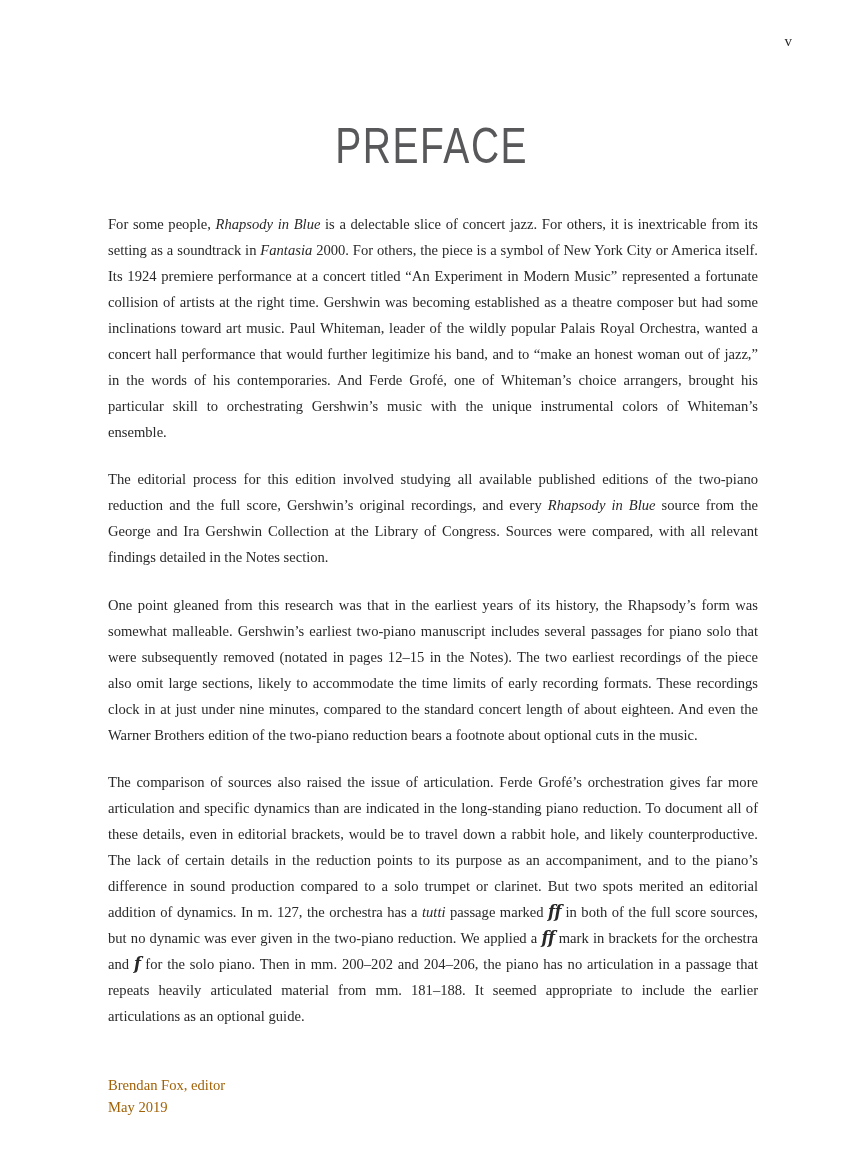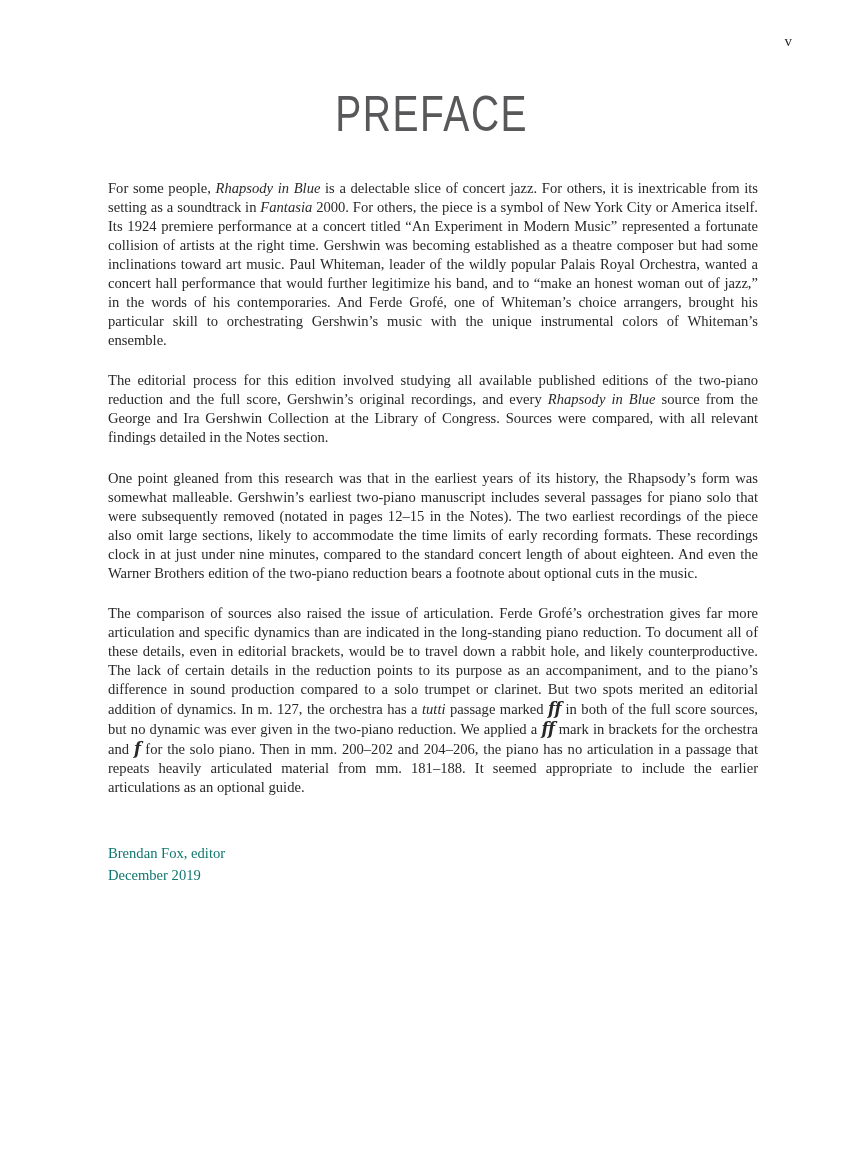--- a/index.html
+++ b/index.html
@@ -18,63 +18,63 @@
   }
   .page-number {
     position: absolute;
     top: 33px;
     right: 72px;
     font-size: 15px;
     font-family: "Liberation Serif", serif;
     color: #2b2b2b;
   }
   .title-wrap {
-    padding-top: 88px;
+    padding-top: 120px;
     text-align: center;
   }
   .title {
     display: inline-block;
     margin: 0;
     font-family: "Liberation Sans", sans-serif;
     font-weight: 200;
     font-size: 50px;
     line-height: 1.05;
     letter-spacing: 2px;
     color: #58585a;
     transform: scaleX(0.78);
     transform-origin: center;
     white-space: nowrap;
   }
   .body-text {
     margin-left: 108px;
     margin-top: 38px;
     width: 650px;
     font-size: 14.6px;
-    line-height: 19px;
+    line-height: 26px;
     text-align: justify;
     color: #282828;
   }
   .body-text p {
     margin: 0 0 21.5px 0;
   }
   .seg-i { font-style: italic; }
   .seg-d {
     font-style: italic;
     font-weight: 700;
     font-family: "DejaVu Serif", serif;
     font-size: 1.12em;
     letter-spacing: -0.5px;
     margin-top: 10px;
   }
   .signature {
     margin-left: 108px;
     margin-top: 46px;
     font-size: 14.6px;
     line-height: 21.7px;
-    color: #0f766e;
+    color: #a16207;
     text-align: left;
   }
   .signature div { margin: 0; }
 </style>
 </head>
 <body>
 
 <div class="page">
 
   <div class="page-number">v</div>
@@ -85,16 +85,16 @@
 
   <div class="body-text">
     <p><span>For some people, </span><span class="seg-i">Rhapsody in Blue</span><span> is a delectable slice of concert jazz. For others, it is inextricable from its setting as a soundtrack in </span><span class="seg-i">Fantasia</span><span> 2000. For others, the piece is a symbol of New York City or America itself. Its 1924 premiere performance at a concert titled “An Experiment in Modern Music” represented a fortunate collision of artists at the right time. Gershwin was becoming established as a theatre composer but had some inclinations toward art music. Paul Whiteman, leader of the wildly popular Palais Royal Orchestra, wanted a concert hall performance that would further legitimize his band, and to “make an honest woman out of jazz,” in the words of his contemporaries. And Ferde Grofé, one of Whiteman’s choice arrangers, brought his particular skill to orchestrating Gershwin’s music with the unique instrumental colors of Whiteman’s ensemble.</span></p>
     <p><span>The editorial process for this edition involved studying all available published editions of the two-piano reduction and the full score, Gershwin’s original recordings, and every </span><span class="seg-i">Rhapsody in Blue</span><span> source from the George and Ira Gershwin Collection at the Library of Congress. Sources were compared, with all relevant findings detailed in the Notes section.</span></p>
     <p><span>One point gleaned from this research was that in the earliest years of its history, the Rhapsody’s form was somewhat malleable. Gershwin’s earliest two-piano manuscript includes several passages for piano solo that were subsequently removed (notated in pages 12–15 in the Notes). The two earliest recordings of the piece also omit large sections, likely to accommodate the time limits of early recording formats. These recordings clock in at just under nine minutes, compared to the standard concert length of about eighteen. And even the Warner Brothers edition of the two-piano reduction bears a footnote about optional cuts in the music.</span></p>
     <p><span>The comparison of sources also raised the issue of articulation. Ferde Grofé’s orchestration gives far more articulation and specific dynamics than are indicated in the long-standing piano reduction. To document all of these details, even in editorial brackets, would be to travel down a rabbit hole, and likely counterproductive. The lack of certain details in the reduction points to its purpose as an accompaniment, and to the piano’s difference in sound production compared to a solo trumpet or clarinet. But two spots merited an editorial addition of dynamics. In m. 127, the orchestra has a </span><span class="seg-i">tutti</span><span> passage marked </span><span class="seg-d">ff</span><span> in both of the full score sources, but no dynamic was ever given in the two-piano reduction. We applied a </span><span class="seg-d">ff</span><span> mark in brackets for the orchestra and </span><span class="seg-d">f</span><span> for the solo piano. Then in mm. 200–202 and 204–206, the piano has no articulation in a passage that repeats heavily articulated material from mm. 181–188. It seemed appropriate to include the earlier articulations as an optional guide.</span></p>
   </div>
 
   <div class="signature">
     <div>Brendan Fox, editor</div>
-    <div>December 2019</div>
+    <div>May 2019</div>
   </div>
 
 </div>
 
 </body></html>

